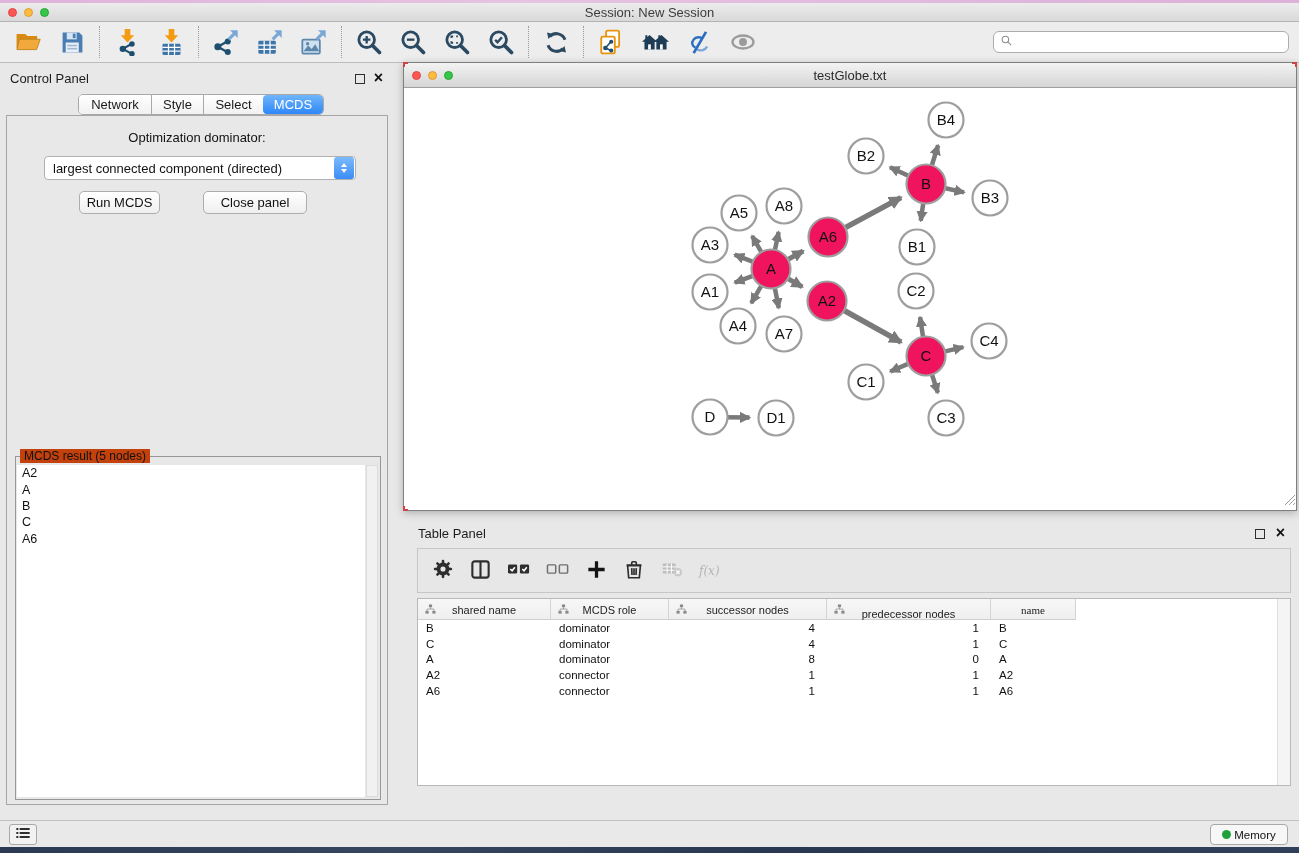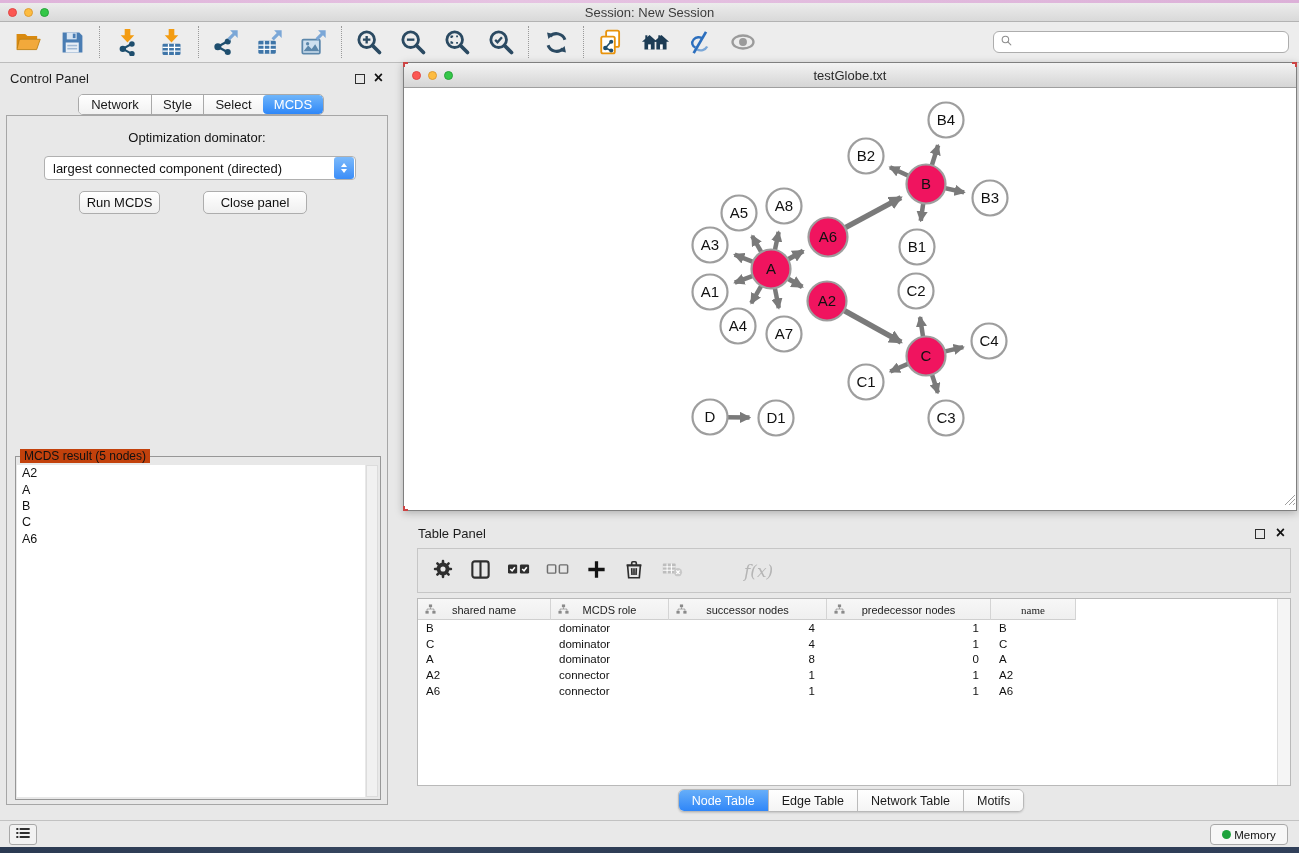--- a/index.html
+++ b/index.html
@@ -79,21 +79,21 @@
   #resize-grip { position:absolute; right:1px; bottom:1px; }
 
   
   #table-panel { left:403px; top:520px; width:896px; height:300px; }
   #tp-title { position:absolute; left:15px; top:6px; font-size:13px; color:#1d1d1d; }
   #tp-float { right:34px; top:9px; }
   #tp-close { right:14px; top:7px; }
   #tp-toolbar { position:absolute; left:14px; top:28px; width:874px; height:45px; background:#e7e7e7;
     border:1px solid #c6c6c6; display:flex; align-items:center; gap:15px; padding-left:14px; }
   .tpt-btn { background:none; border:none; display:flex; align-items:center; justify-content:center; height:34px; }
-  .fx-label { font-family:"DejaVu Serif", serif; font-style:italic; font-size:17px; color:#b5b5b5;margin-left:45px; }
+  .fx-label { font-family:"DejaVu Serif", serif; font-style:italic; font-size:12px; color:#b5b5b5; }
   #tbl { position:absolute; left:14px; top:78px; width:874px; height:188px; background:#fff; border:1px solid #b9b9b9; }
   #tbl-header { position:absolute; left:0; top:0; height:21px; display:flex;
     background:linear-gradient(#f7f7f7,#efefef); border-bottom:1px solid #cfcfcf; }
   .th { position:relative; height:21px; border-right:1px solid #d4d4d4; display:flex; align-items:center; justify-content:center; font-size:11px; color:#222; }
   .th .sort-ic { position:absolute; left:7px; top:5px; }
   #tbl-body { position:absolute; left:0; top:21px; right:13px; bottom:0; overflow:hidden; }
   .tr { display:flex; height:15.7px; align-items:center; }
   .td { font-size:11.5px; color:#111; white-space:nowrap; overflow:hidden; }
   .td.left { padding-left:8px; text-align:left; }
   .td.right { padding-right:12px; text-align:right; }
@@ -622,21 +622,21 @@
           <span class="sort-ic"><svg viewBox="0 0 24 24" width="11" height="11">
               <g fill="#8a8a8a">
                 <rect x="8.5" y="1" width="7" height="6"></rect>
                 <rect x="1" y="15" width="7" height="6"></rect>
                 <rect x="16" y="15" width="7" height="6"></rect>
               </g>
               <path d="M12 7v4M4.5 15v-4h15v4" stroke="#8a8a8a" stroke-width="1.6" fill="none"></path>
             </svg></span>
           <span>successor nodes</span>
         </div>
-        <div class="th" style="width: 164px;">
+        <div class="th" style="width: 164px; align-items: flex-end;">
           <span class="sort-ic"><svg viewBox="0 0 24 24" width="11" height="11">
               <g fill="#8a8a8a">
                 <rect x="8.5" y="1" width="7" height="6"></rect>
                 <rect x="1" y="15" width="7" height="6"></rect>
                 <rect x="16" y="15" width="7" height="6"></rect>
               </g>
               <path d="M12 7v4M4.5 15v-4h15v4" stroke="#8a8a8a" stroke-width="1.6" fill="none"></path>
             </svg></span>
           <span>predecessor nodes</span>
         </div>
@@ -676,28 +676,20 @@
         <div class="tr">
           <div class="td left" style="width: 133px;">A6</div>
           <div class="td left" style="width: 118px;">connector</div>
           <div class="td right" style="width: 158px;">1</div>
           <div class="td right" style="width: 164px;">1</div>
           <div class="td left" style="width: 85px;">A6</div>
         </div>
       </div>
     <div id="tbl-vscroll"></div>
   </div>
-  <div id="tbl-tabs">
-      <div id="tbl-tabs-inner">
-        <div class="tbl-tab selected">Node Table</div>
-        <div class="tbl-tab">Edge Table</div>
-        <div class="tbl-tab">Network Table</div>
-        <div class="tbl-tab">Motifs</div>
-      </div>
-    </div>
 </div>
 
 <div id="statusbar" class="abs">
   <button id="list-btn">
       <span><svg viewBox="0 0 24 24" width="16" height="16">
           <g fill="#2e2e2e">
             <rect x="2" y="4.5" width="3" height="3"></rect>
             <rect x="7" y="4.5" width="15" height="3"></rect>
             <rect x="2" y="10.5" width="3" height="3"></rect>
             <rect x="7" y="10.5" width="15" height="3"></rect>

